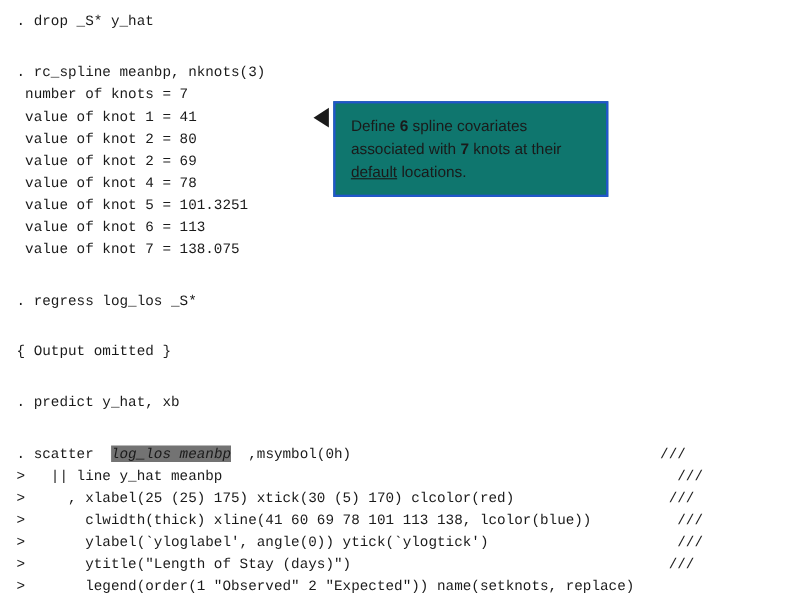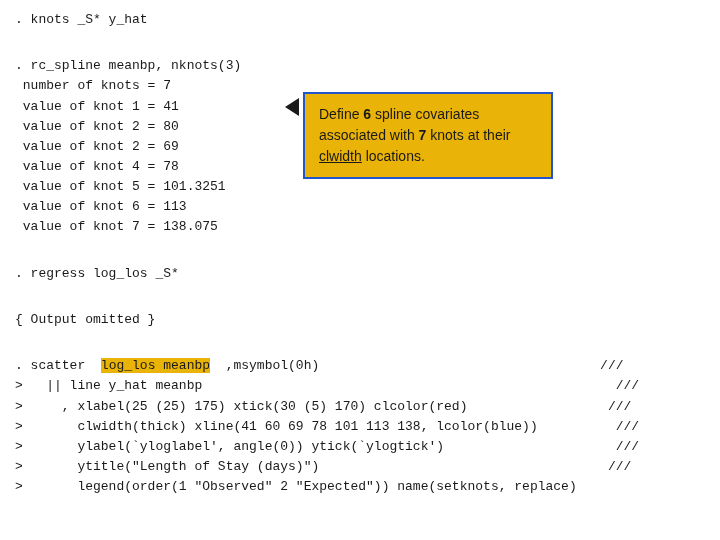--- a/index.html
+++ b/index.html
@@ -31,21 +31,21 @@
     .arrow-line {
       width: 0;
       height: 0;
       border-top: 9px solid transparent;
       border-bottom: 9px solid transparent;
       border-right: 14px solid #1a1a1a;
       margin-top: 6px;
     }
     .tooltip-box {
       border: 2px solid #2255cc;
-      background: #eab308;
+      background: #0f766e;
       padding: 10px 14px;
       width: 250px;
       margin-left: 4px;
       line-height: 1.5;
     }
     .tooltip-box p {
       font-family: Arial, sans-serif;
       font-size: 14px;
       color: #1a1a1a;
     }
@@ -55,57 +55,61 @@
     .tooltip-box u {
       text-decoration: underline;
     }
   </style>
 </head>
 <body>
 
 <div>
 
   <div class="code-section">
-    <span class="code-block">. knots _S* y_hat</span>
+    <span class="code-block">. drop _S* y_hat</span>
   </div>
 
   <div class="code-section" style="position:relative;">
     <div class="code-block">
 <span>. rc_spline meanbp, nknots(3)</span>
 <span> number of knots = 7</span>
 <span> value of knot 1 = 41</span>
 <span> value of knot 2 = 80</span>
 <span> value of knot 2 = 69</span>
 <span> value of knot 4 = 78</span>
 <span> value of knot 5 = 101.3251</span>
 <span> value of knot 6 = 113</span>
 <span> value of knot 7 = 138.075</span></div>
 
     <div class="highlight-arrow">
       <div class="arrow-line"></div>
       <div class="tooltip-box">
-        <p>Define <strong>6</strong> spline covariates<br>associated with <strong>7</strong> knots at their<br><u>clwidth</u> locations.</p>
+        <p>Define <strong>6</strong> spline covariates<br>associated with <strong>7</strong> knots at their<br><u>default</u> locations.</p>
       </div>
     </div>
   </div>
 
   <div class="code-section">
     <div class="code-block">
 <span>. regress log_los _S*</span></div>
   </div>
 
   <div class="code-section">
     <div class="code-block">
 <span style="">{ Output omitted }</span></div>
   </div>
 
+  <div class="code-section">
+    <div class="code-block">
+<span>. predict y_hat, xb</span></div>
+  </div>
 
   <div class="code-section">
     <div class="code-block">
-<span>. scatter  <span style="background:#eab308;">log_los meanbp</span>  ,msymbol(0h)                                    ///</span>
+<span>. scatter  <span style="background:#737373;font-style:italic;">log_los meanbp</span>  ,msymbol(0h)                                    ///</span>
 <span>&gt;   || line y_hat meanbp                                                     ///</span>
 <span>&gt;     , xlabel(25 (25) 175) xtick(30 (5) 170) clcolor(red)                  ///</span>
 <span>&gt;       clwidth(thick) xline(41 60 69 78 101 113 138, lcolor(blue))          ///</span>
 <span>&gt;       ylabel(`yloglabel', angle(0)) ytick(`ylogtick')                      ///</span>
 <span>&gt;       ytitle("Length of Stay (days)")                                     ///</span>
 <span>&gt;       legend(order(1 "Observed" 2 "Expected")) name(setknots, replace)</span></div>
   </div>
 
 </div>
 

